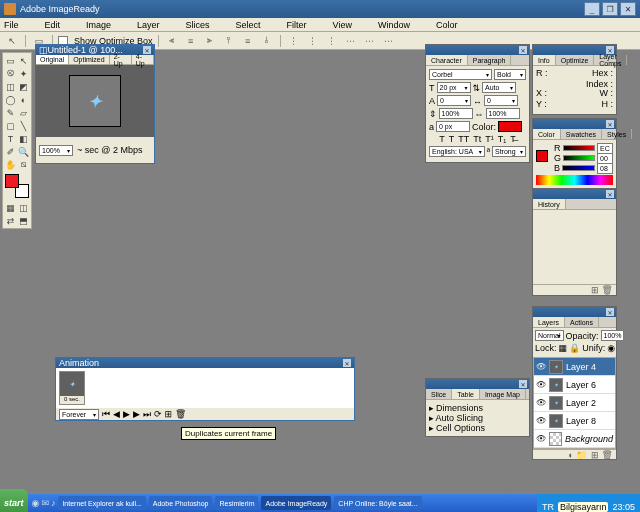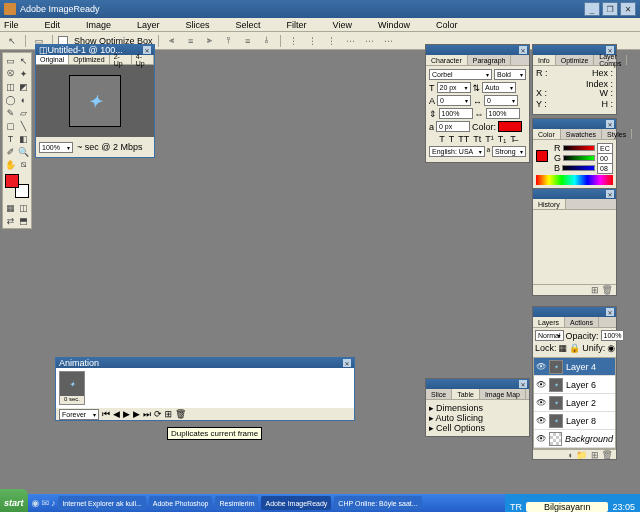--- a/index.html
+++ b/index.html
@@ -20,21 +20,21 @@
 .swatch .fg{width:14px;height:14px;background:#ed1c24;border:1px solid #000;position:absolute;top:0;left:0;z-index:2}
 .swatch .bg{width:14px;height:14px;background:#fff;border:1px solid #000;position:absolute;bottom:0;right:0}
 .docwin{position:absolute;left:35px;top:44px;width:120px;background:#ece9d8;border:1px solid #3a6ea5}
 .panel-title{height:10px;background:linear-gradient(#3a6ea5,#2c5a8e);color:#fff;font-size:7px;padding:0 3px;display:flex;align-items:center}
 .panel-title .close{margin-left:auto;width:8px;height:8px;background:#c0d4e8;font-size:6px;display:flex;align-items:center;justify-content:center;color:#333}
 .doctabs{height:10px;display:flex;background:#ece9d8;border-bottom:1px solid #aca899}
 .doctab{font-size:7px;padding:0 4px;border-right:1px solid #aca899;display:flex;align-items:center}
 .doctab.active{background:#fff}
 .canvas{background:#606060;padding:10px;display:flex;justify-content:center}
 .artboard{width:52px;height:52px;background:#7a7a7a;border:1px solid #000;display:flex;align-items:center;justify-content:center;color:#88ccff;font-size:16px;font-weight:bold;font-style:italic}
-.docstatus{height:20px;font-size:7px;display:flex;align-items:center;padding:0 3px;background:#ece9d8}
+.docstatus{height:26px;font-size:7px;display:flex;align-items:center;padding:0 3px;background:#ece9d8}
 .panel{position:absolute;background:#ece9d8;border:1px solid #666}
 .panel-hdr{height:10px;background:linear-gradient(#3a6ea5,#2c5a8e);display:flex;justify-content:flex-end;padding-right:2px}
 .panel-hdr .x{width:8px;height:8px;background:#c0d4e8;font-size:6px;display:flex;align-items:center;justify-content:center;color:#333;margin-top:1px}
 .panel-tabs{height:11px;display:flex;background:#d4d0c8;border-bottom:1px solid #aca899}
 .ptab{font-size:7px;padding:0 5px;display:flex;align-items:center;border-right:1px solid #aca899}
 .ptab.active{background:#ece9d8}
 .panel-body{padding:3px;font-size:7px}
 .row{display:flex;align-items:center;gap:2px;margin-bottom:2px}
 .field{border:1px solid #7a7a7a;background:#fff;height:11px;font-size:7px;padding:0 2px;display:flex;align-items:center}
 .dropdown{border:1px solid #7a7a7a;background:#fff;height:11px;font-size:7px;padding:0 2px;display:flex;align-items:center;position:relative}
@@ -380,30 +380,30 @@
     <span>⏮</span>
     <span>◀</span>
     <span>▶</span>
     <span>▶</span>
     <span>⏭</span>
     <span>⟳</span>
     <span>⊞</span>
     <span>🗑</span>
   </div>
 </div>
-<div class="tooltip" style="left:167px;top:427px">Duplicates current frame</div>
+<div class="tooltip" style="left:181px;top:427px">Duplicates current frame</div>
 
 <div class="taskbar">
   <div class="start">start</div>
   <span style="margin-left:4px;color:#cde;font-size:9px">◉</span>
   <span style="margin-left:2px;color:#cde;font-size:9px">✉</span>
   <span style="margin-left:2px;color:#cde;font-size:9px">♪</span>
   <div class="task">Internet Explorer ak kull...</div>
   <div class="task">Adobe Photoshop</div>
   <div class="task">Resimlerim</div>
   <div class="task active">Adobe ImageReady</div>
   <div class="task">CHP Online: Böyle saat...</div>
   <div class="tray">
     <span>TR</span>
-    <span style="background:#ffffe1;color:#000;padding:0 18px;border-radius:2px">Bilgisayarın</span>
+    <span style="background:#ffffe1;color:#000;padding:0 2px;border-radius:2px">Bilgisayarın</span>
     <span>23:05</span>
   </div>
 </div>
 
 </body></html>

